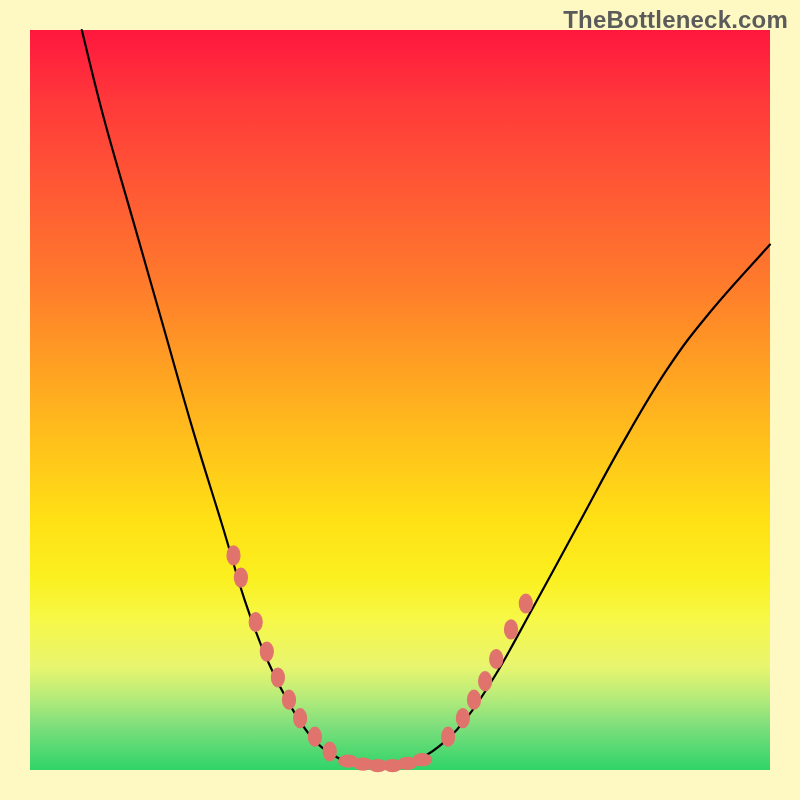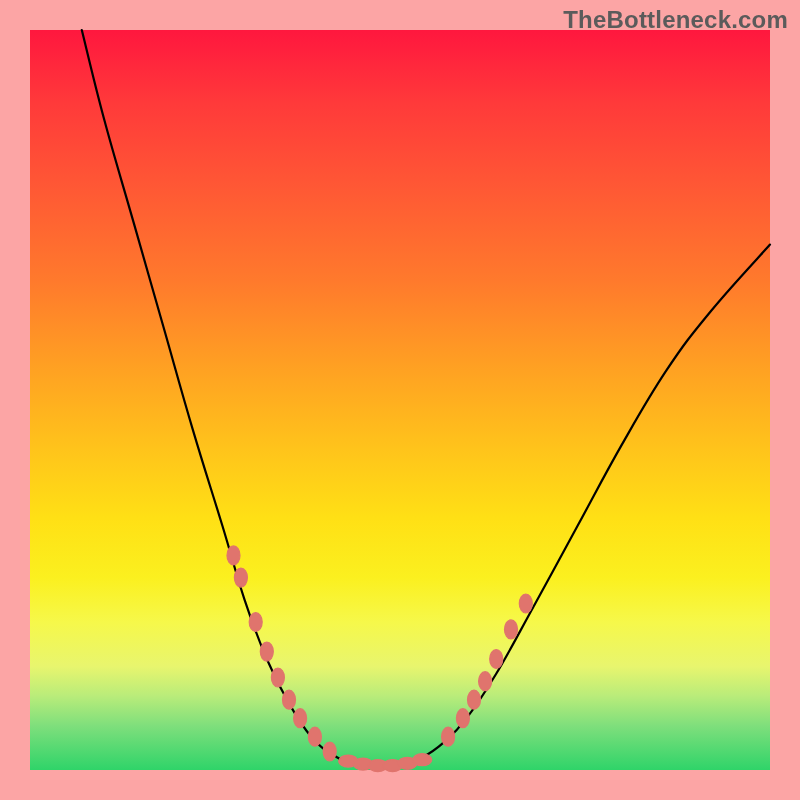--- a/index.html
+++ b/index.html
@@ -8,21 +8,21 @@
     width: 800px;
     height: 800px;
     overflow: hidden;
     background: #000;
     font-family: Arial, Helvetica, sans-serif;
   }
   .frame {
     position: relative;
     width: 800px;
     height: 800px;
-    background: #fca5a5;
+    background: #fef9c3;
   }
   .watermark {
     position: absolute;
     top: 6px;
     right: 12px;
     font-size: 24px;
     font-weight: bold;
     color: #5b5b5b;
     letter-spacing: 0.2px;
     z-index: 50;

